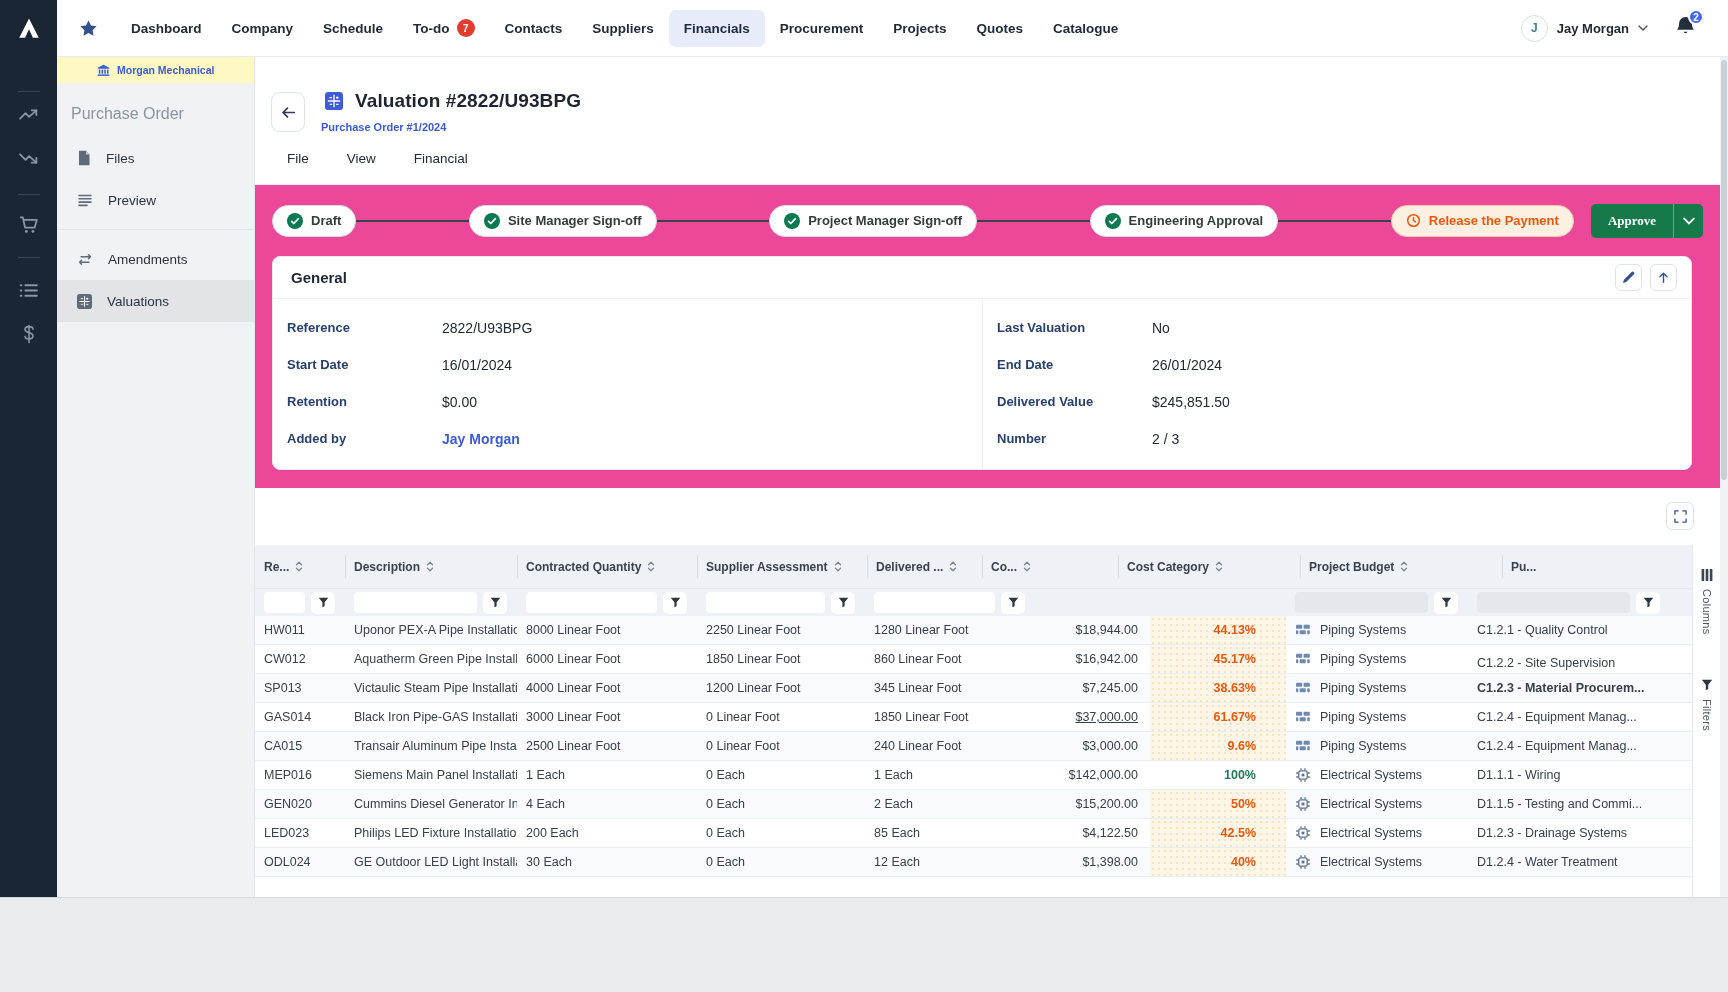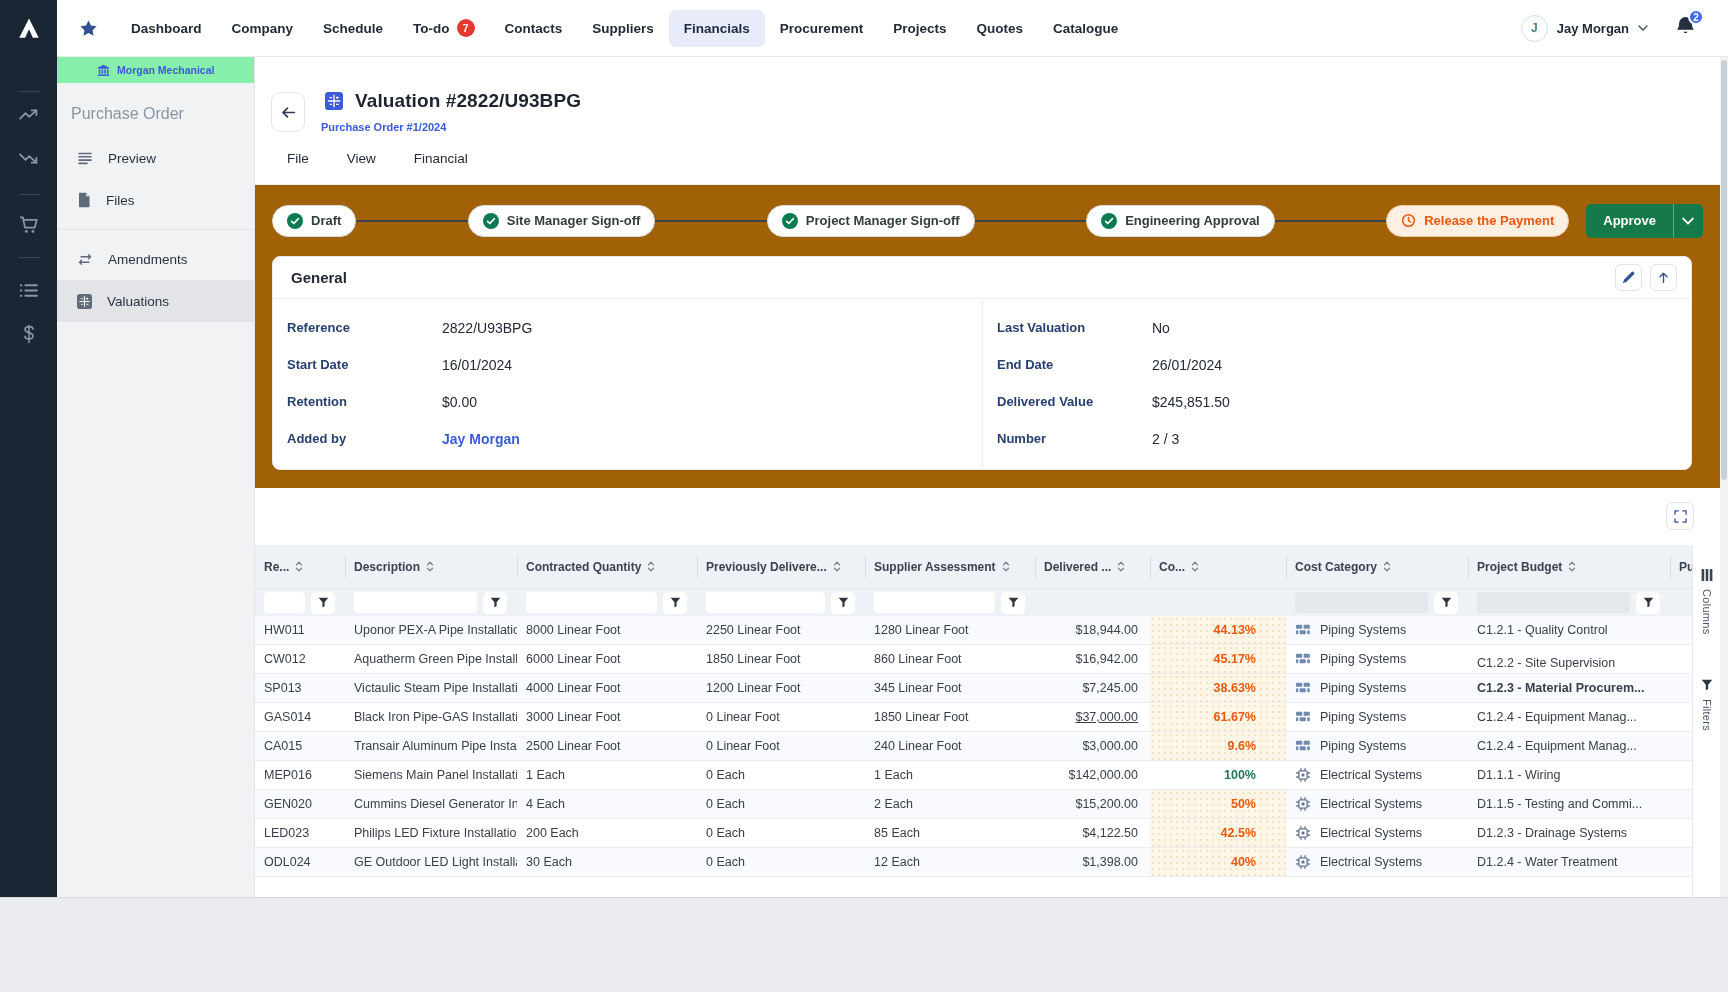--- a/index.html
+++ b/index.html
@@ -23,43 +23,43 @@
   .bell-wrap { position:relative; cursor:pointer; width:26px; height:26px; }
   .bell-badge { position:absolute; top:-6px; right:-4px; min-width:16px; height:16px; border-radius:8px; background:#3f6af0; color:#fff; font-size:10px; font-weight:700; display:flex; align-items:center; justify-content:center; border:2px solid #fff; padding:0 3px; }
 
   
   .rail { position:absolute; top:57px; left:0; width:57px; height:840px; background:#1b2634; z-index:20; }
   .rail-divider { width:22px; height:1px; background:#3a4656; margin:0 auto; }
   .rail-icon { width:57px; height:44px; display:flex; align-items:center; justify-content:center; cursor:pointer; }
 
   
   .sidebar { position:absolute; top:57px; left:57px; width:198px; height:840px; background:#f1f2f4; border-right:1px solid #e3e5e9; z-index:20; }
-  .org-bar { height:26px; background:#86efac; display:flex; align-items:center; gap:7px; padding-left:40px; cursor:pointer; }
+  .org-bar { height:26px; background:#fef9c3; display:flex; align-items:center; gap:7px; padding-left:40px; cursor:pointer; }
   .org-bar span { font-size:10.5px; font-weight:600; color:#3b5bd7; }
   .side-section { margin:22px 0 14px 14px; font-size:16px; color:#8a94a3; }
   .side-item { height:42px; display:flex; align-items:center; gap:15px; padding-left:20px; font-size:13.5px; color:#2a3240; cursor:pointer; }
   .side-item.active { background:#e2e4e8; }
   .side-divider { height:1px; background:#e3e5e9; margin:8px 0; }
 
   
-  .main { position:absolute; top:57px; left:255px; width:1465px; height:840px; background:#a16207; }
+  .main { position:absolute; top:57px; left:255px; width:1465px; height:840px; background:#ec4899; }
   .title-band { position:absolute; top:0; left:0; right:0; height:128px; background:#fff; border-bottom:1px solid #eceef2; }
   .back-btn { position:absolute; left:16px; top:35px; width:34px; height:40px; background:#fff; border:1px solid #dfe3ea; border-radius:9px; display:flex; align-items:center; justify-content:center; cursor:pointer; }
   .title-row { position:absolute; left:70px; top:33px; display:flex; align-items:center; gap:12px; }
   .page-title { font-size:19px; font-weight:700; color:#1d2430; letter-spacing:.1px; }
   .subtitle { position:absolute; left:66px; top:64px; font-size:11px; font-weight:600; color:#3b5bd7; cursor:pointer; }
   .menubar { position:absolute; left:32px; top:94px; display:flex; gap:38px; }
   .menubar div { font-size:13.5px; color:#232b38; cursor:pointer; }
 
   
   .workflow { position:absolute; top:128px; left:0; right:0; height:71px; display:flex; align-items:center; padding:0 17px; }
   .wf-pill { height:32px; border:1px solid #d5dade; background:#fff; border-radius:17px; display:flex; align-items:center; gap:8px; padding:0 14px; font-size:13px; font-weight:600; color:#333e39; white-space:nowrap; cursor:pointer; flex:0 0 auto; }
   .wf-line { flex:1 1 0; height:2px; background:#39434c; }
   .wf-pill.pending { background:#fdefe2; border-color:#f5c9a1; color:#e8590c; }
-  .approve-btn { margin-left:17px; height:34px; border-radius:5px; background:#15794a; display:flex; align-items:stretch; cursor:pointer; flex:0 0 auto; overflow:hidden; }
+  .approve-btn { margin-left:17px; height:34px; border-radius:5px; background:#15794a; display:flex; align-items:stretch; cursor:pointer; flex:0 0 auto; overflow:hidden;font-family:Liberation Serif, serif; }
   .approve-main { display:flex; align-items:center; padding:0 17px; color:#fff; font-size:13px; font-weight:700; }
   .approve-caret { width:30px; display:flex; align-items:center; justify-content:center; border-left:1px solid rgba(255,255,255,.35); }
 
   
   .card { position:absolute; left:17px; right:28px; top:199px; height:214px; background:#fff; border:1px solid #e9ecef; border-radius:8px; box-shadow:0 1px 2px rgba(16,24,40,.05); }
   .card-head { height:42px; border-bottom:1px solid #eef1f3; display:flex; align-items:center; padding:0 14px 0 18px; }
   .card-title { font-size:15px; font-weight:700; color:#1f2733; }
   .card-actions { margin-left:auto; display:flex; gap:8px; }
   .icon-btn { width:27px; height:27px; background:#fff; border:1px solid #dfe3ea; border-radius:6px; display:flex; align-items:center; justify-content:center; cursor:pointer; }
   .card-body { position:absolute; top:42px; left:0; right:0; bottom:0; display:flex; }
@@ -234,34 +234,34 @@
               <rect x="10.7" y="6" width="1.7" height="4.4"></rect>
               <rect x=".8" y="11.2" width="12.4" height="1.6"></rect>
             </svg>
         </span>
         <span>Morgan Mechanical</span>
       </div>
       <div class="side-section">Purchase Order</div>
       <div id="sidebar-items">
           <div class="side-item">
             <span class="icon">
-              <svg width="16" height="16" viewBox="0 0 16 16" stroke="#5f6b7a" stroke-width="1.6" stroke-linecap="round">
-                <path d="M2 3.5h12M2 6.8h12M2 10.1h12M2 13.4h8"></path>
-              </svg>
-            </span>
-            <span>Preview</span>
-          </div>
-          <div class="side-item">
-            <span class="icon">
               <svg width="14" height="16" viewBox="0 0 14 16" fill="#5f6b7a">
                 <path d="M2 .8h7l3.5 3.7v10.7H2z"></path>
                 <path d="M9 .8v3.7h3.5" fill="#c9cfd7"></path>
               </svg>
             </span>
             <span>Files</span>
+          </div>
+          <div class="side-item">
+            <span class="icon">
+              <svg width="16" height="16" viewBox="0 0 16 16" stroke="#5f6b7a" stroke-width="1.6" stroke-linecap="round">
+                <path d="M2 3.5h12M2 6.8h12M2 10.1h12M2 13.4h8"></path>
+              </svg>
+            </span>
+            <span>Preview</span>
           </div>
           <div class="side-divider"></div>
           <div class="side-item">
             <span class="icon">
               <svg width="16" height="13" viewBox="0 0 16 12" fill="none" stroke="#5f6b7a" stroke-width="1.4" stroke-linecap="round" stroke-linejoin="round">
                 <path d="M4 3.2h9.5M11.5 1.2l2 2-2 2"></path>
                 <path d="M12 8.8H2.5M4.5 6.8l-2 2 2 2"></path>
               </svg>
             </span>
             <span>Amendments</span>
@@ -453,28 +453,20 @@
               </span>
             </div>
             <div class="th" style="width: 180px;">
               <span>Contracted Quantity</span>
               <span class="icon">
                 <svg width="8" height="13" viewBox="0 0 8 12" fill="none" stroke="#7a8594" stroke-width="1.3" stroke-linecap="round" stroke-linejoin="round">
                   <path d="M1.5 4.2L4 1.7l2.5 2.5M1.5 7.8L4 10.3l2.5-2.5"></path>
                 </svg>
               </span>
             </div>
-            <div class="th" style="width: 168px;">
-              <span>Previously Delivere...</span>
-              <span class="icon">
-                <svg width="8" height="13" viewBox="0 0 8 12" fill="none" stroke="#7a8594" stroke-width="1.3" stroke-linecap="round" stroke-linejoin="round">
-                  <path d="M1.5 4.2L4 1.7l2.5 2.5M1.5 7.8L4 10.3l2.5-2.5"></path>
-                </svg>
-              </span>
-            </div>
             <div class="th" style="width: 170px;">
               <span>Supplier Assessment</span>
               <span class="icon">
                 <svg width="8" height="13" viewBox="0 0 8 12" fill="none" stroke="#7a8594" stroke-width="1.3" stroke-linecap="round" stroke-linejoin="round">
                   <path d="M1.5 4.2L4 1.7l2.5 2.5M1.5 7.8L4 10.3l2.5-2.5"></path>
                 </svg>
               </span>
             </div>
             <div class="th" style="width: 115px;">
               <span>Delivered ...</span>

